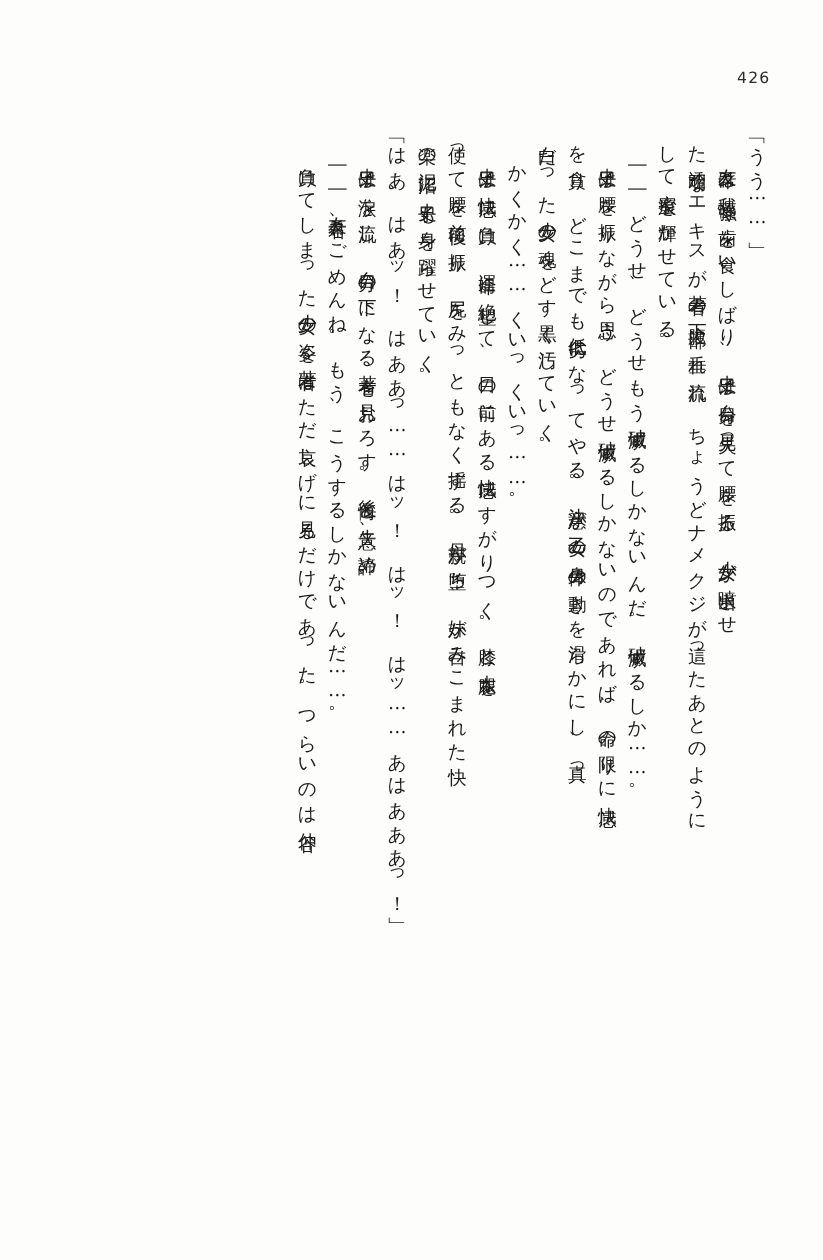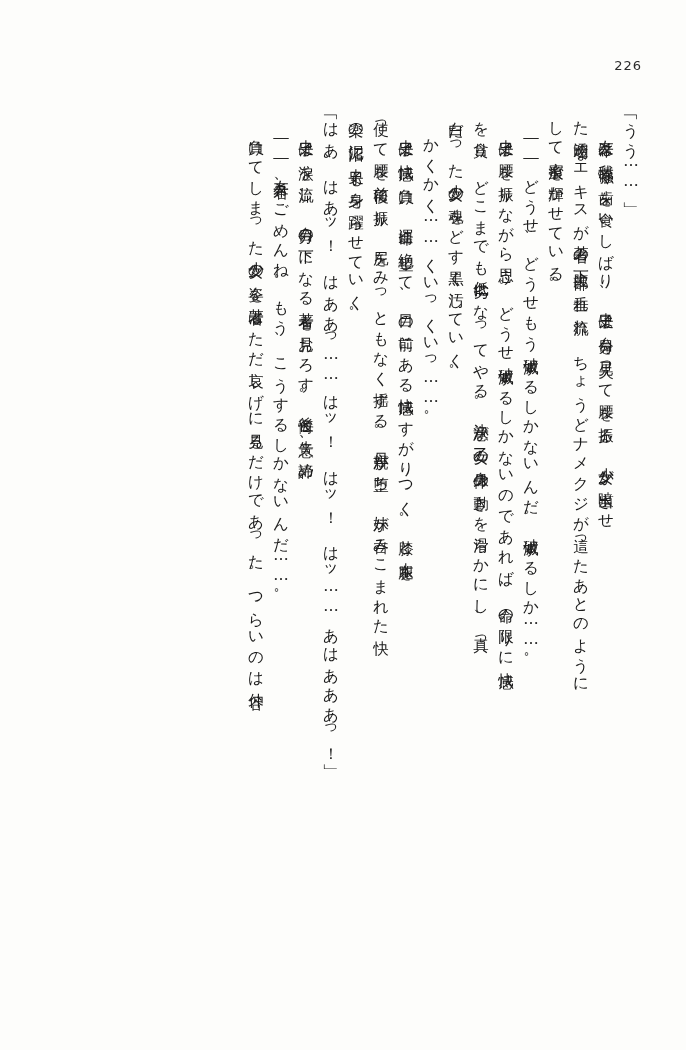--- a/index.html
+++ b/index.html
@@ -59,21 +59,21 @@
     color: #1b1b1b;
     white-space: pre;
     font-family: "DejaVu Serif", "Liberation Serif", serif;
   }
 </style>
 </head>
 <body>
 
 <div class="page">
 
-  <div class="page-number">226</div>
+  <div class="page-number">426</div>
 
   <div class="text-block">
     <div class="column">「うう……」</div>
     <div class="column">　友希は我慢強く歯を食いしばり、史子は自分を見失って腰を振る。少女が噴出させ</div>
     <div class="column">た透明なエキスが若者の下腹部に垂れ流れ、ちょうどナメクジが這ったあとのように</div>
     <div class="column">して蜜痕を輝かせている。</div>
     <div class="column">　――どうせ、どうせもう破滅するしかないんだ。破滅するしか……。</div>
     <div class="column">　史子は腰を振りながら思う。どうせ破滅するしかないのであれば、命の限りに快感</div>
     <div class="column">を貪り、どこまでも低劣になってやる。決意が乙女の身体の動きを滑らかにし、真っ</div>
     <div class="column">白だった少女の魂をどす黒く汚していく。</div>

